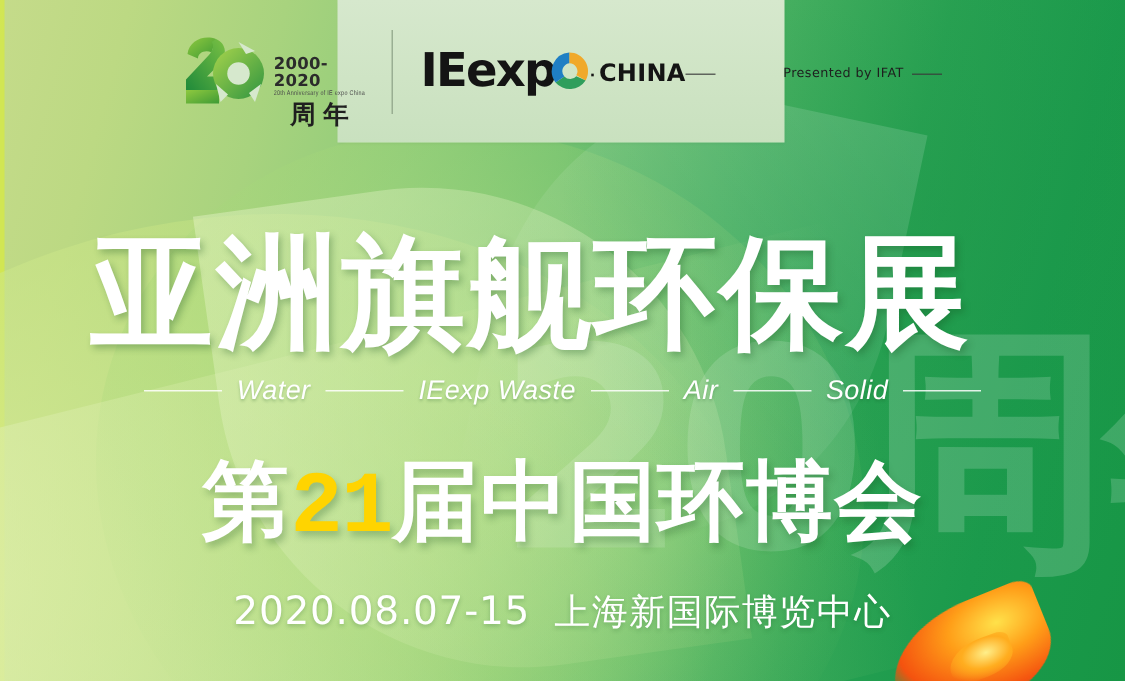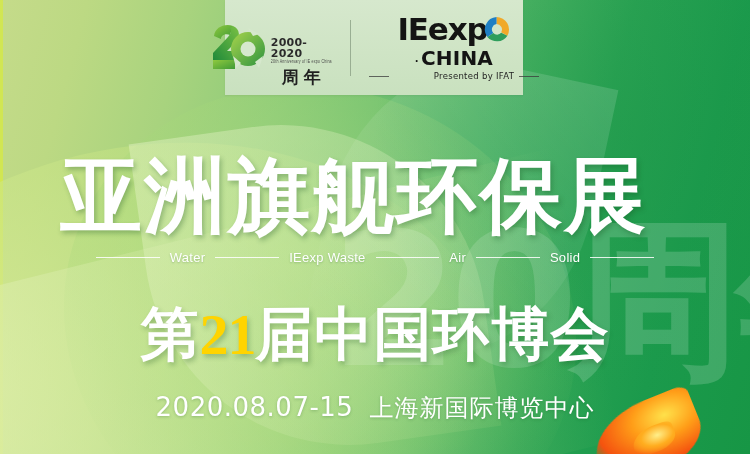--- a/index.html
+++ b/index.html
@@ -197,21 +197,21 @@
   }
   .logo-divider {
     width: 1px;
     height: 56px;
     background: #8fa58a;
     margin: 0 9px;
     opacity: .85;
   }
   .ieexpo-block {
     display: flex;
-    flex-direction: column;
+    flex-direction: row;
     align-items: center;
     line-height: 1;
   }
   .ieexpo-top {
     display: flex;
     align-items: center;
     gap: 1px;
   }
   .ieexpo-word {
     font-size: 31px;
@@ -237,21 +237,21 @@
     color: #141414;
     letter-spacing: .5px;
     font-family: "DejaVu Sans", sans-serif;
   }
   .ieexpo-dot {
     font-size: 12px;
     color: #141414;
     font-weight: 700;
   }
   .ieexpo-china {
-    font-size: 20px;
+    font-size: 16px;
     font-weight: 700;
     color: #141414;
     letter-spacing: .2px;
     font-family: "DejaVu Sans", sans-serif;
   }
   .ieexpo-presented {
     display: flex;
     align-items: center;
     gap: 5px;
     margin-top: 4px;
@@ -303,46 +303,47 @@
     box-sizing: border-box;
   }
   .eco-rule {
     height: 1px;
     background: rgba(255,255,255,.85);
     flex: 1 1 auto;
     min-width: 14px;
   }
   .eco-label {
     color: #ffffff;
-    font-size: 13px;
+    font-size: 18px;
     letter-spacing: .3px;
     white-space: nowrap;
     padding: 0 10px;
     font-family: "Liberation Sans", sans-serif;
     text-shadow: 0 1px 2px rgba(20,80,30,.25);
+    font-style: italic;
   }
 
   .headline-2 {
     position: absolute;
     left: 0;
     top: 305px;
     width: 750px;
     text-align: center;
     color: #ffffff;
     font-size: 58px;
     line-height: 1;
     font-weight: 700;
     letter-spacing: 1px;
     font-family: "DejaVu Sans", "Liberation Sans", sans-serif;
     text-shadow: 2px 3px 5px rgba(20,80,30,.28);
     white-space: nowrap;
   }
   .headline-2 .accent {
     color: #ffd400;
-    font-family: Liberation Serif, serif;
+    font-family: Liberation Mono, monospace;
     letter-spacing: -1px;
     margin-top: 47px;
   }
 
   .footline {
     position: absolute;
     left: 0;
     top: 392px;
     width: 750px;
     display: flex;

